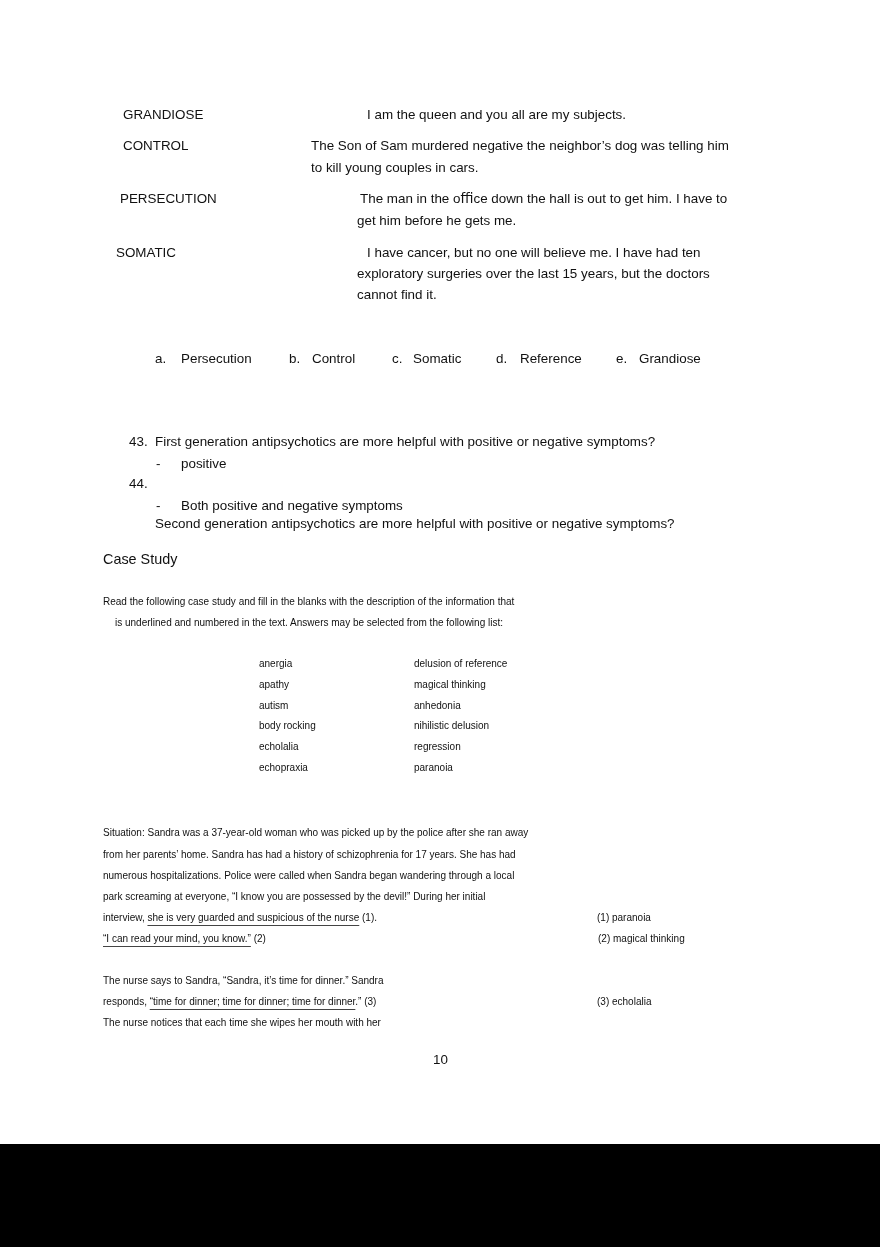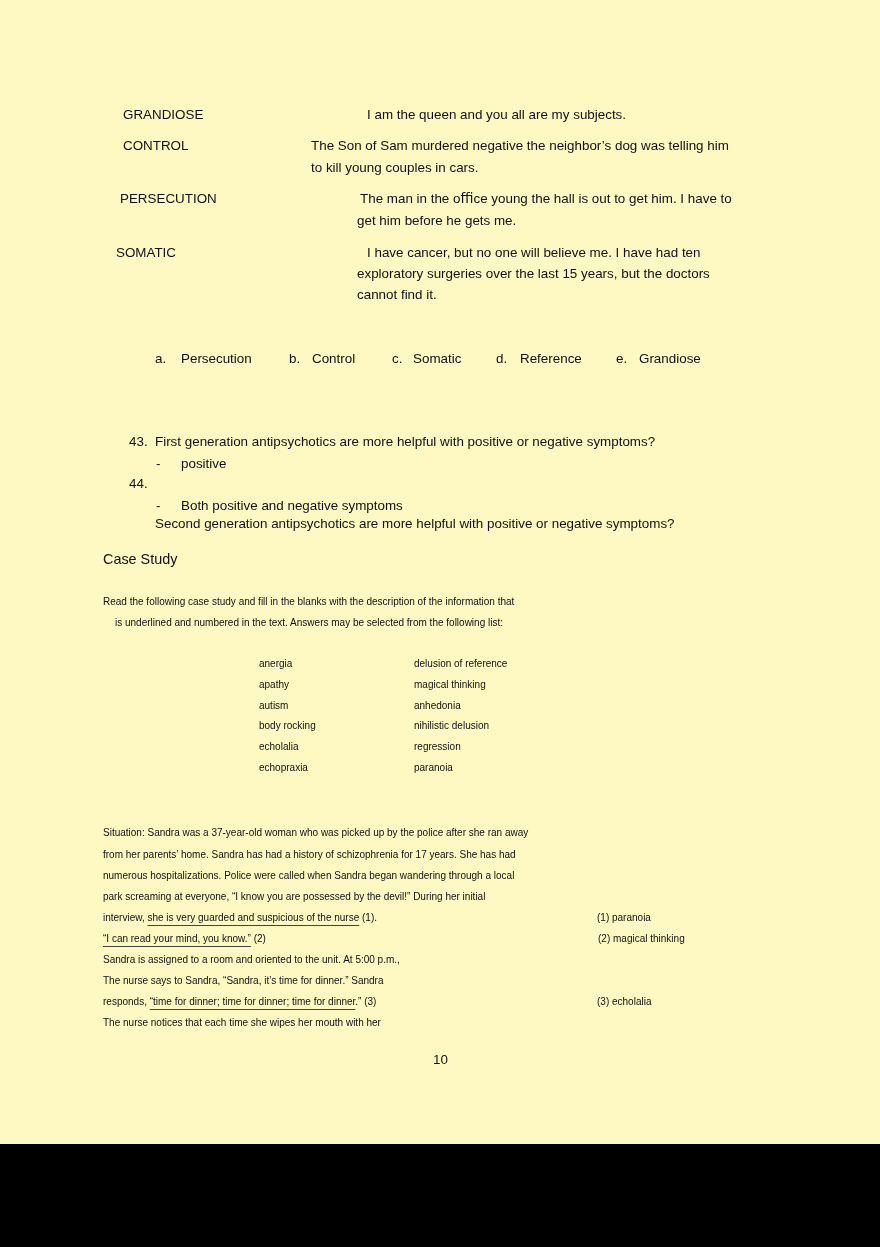--- a/index.html
+++ b/index.html
@@ -14,21 +14,21 @@
       overflow: hidden;
       font-family: "Liberation Sans", "DejaVu Sans", sans-serif;
       color: #111111;
     }
     .page {
       position: absolute;
       left: 0;
       top: 0;
       width: 880px;
       height: 1144px;
-      background: #fef9c3;
+      background: #ffffff;
     }
     .abs { position: absolute; white-space: nowrap; }
     .sm { font-size: 13.4px; line-height: 21px; }
     .md { font-size: 10px; line-height: 21px; }
     .bold { font-weight: normal; }
     .ul {
       text-decoration: underline;
       text-decoration-thickness: 1px;
       text-underline-offset: 4px;
       text-decoration-color: #444444;
@@ -48,21 +48,21 @@
 <div class="page">
 
   <div class="abs sm" style="left:123px; top:104px;">GRANDIOSE</div>
   <div class="abs sm" style="left:367px; top:104px;">I am the queen and you all are my subjects.</div>
 
   <div class="abs sm" style="left:123px; top:135px;">CONTROL</div>
   <div class="abs sm" style="left:311px; top:135px;">The Son of Sam murdered negative the neighbor’s dog   was telling him</div>
   <div class="abs sm" style="left:311px; top:157px;">to kill young couples in cars.</div>
 
   <div class="abs sm" style="left:120px; top:188px;">PERSECUTION</div>
-  <div class="abs sm" style="left:360px; top:188px;">The man in the oﬃce young the hall is out to get him. I have to</div>
+  <div class="abs sm" style="left:360px; top:188px;">The man in the oﬃce down the hall is out to get him. I have to</div>
   <div class="abs sm" style="left:357px; top:210px;">get him before he gets me.</div>
 
   <div class="abs sm" style="left:116px; top:242px;">SOMATIC</div>
   <div class="abs sm" style="left:367px; top:242px;">I have cancer, but no one will believe me. I have had ten</div>
   <div class="abs sm" style="left:357px; top:263px;">exploratory surgeries over the last 15 years, but the doctors</div>
   <div class="abs sm" style="left:357px; top:284px;">cannot find it.</div>
 
   <div class="abs sm" style="left:155px; top:348px;">a.</div>
   <div class="abs sm" style="left:181px; top:348px;">Persecution</div>
   <div class="abs sm" style="left:289px; top:348px;">b.</div>
@@ -105,21 +105,20 @@
     <div>regression</div>
     <div>paranoia</div>
   </div>
 
   <div class="abs md" style="left:103px; top:822px;">Situation: Sandra was a 37-year-old woman who was picked up by the police after she ran away</div>
   <div class="abs md" style="left:103px; top:844px;">from her parents’ home. Sandra has had a history of schizophrenia for 17 years. She has had</div>
   <div class="abs md" style="left:103px; top:865px;">numerous hospitalizations. Police were called when Sandra began wandering through a local</div>
   <div class="abs md" style="left:103px; top:886px;">park screaming at everyone, “I know you are possessed by the devil!” During her initial</div>
   <div class="abs md" style="left:103px; top:907px;"><span>interview, </span><span class="ul">she is very guarded and suspicious of the nurse</span><span> (1).</span></div>
   <div class="abs md" style="left:103px; top:928px;"><span class="ul"> “I can read your mind, you know.”</span><span> (2)</span></div>
-  <div class="abs md" style="left:103px; top:949px;">Sandra is assigned to a room and oriented to the unit. At 5:00 p.m.,</div>
   <div class="abs md" style="left:103px; top:970px;">The nurse says to Sandra, “Sandra, it’s time for dinner.” Sandra</div>
   <div class="abs md" style="left:103px; top:991px;"><span>responds, </span><span class="ul">“time for dinner; time for dinner; time for dinner</span><span>.” (3)</span></div>
   <div class="abs md" style="left:103px; top:1012px;">The nurse notices that each time she wipes her mouth with her</div>
 
   <div class="abs md" style="left:597px; top:907px;">(1) paranoia</div>
   <div class="abs md" style="left:598px; top:928px;">(2) magical thinking</div>
   <div class="abs md" style="left:597px; top:991px;">(3) echolalia</div>
 
   <div class="abs sm" style="left:433px; top:1049px;">10</div>
 </div>

